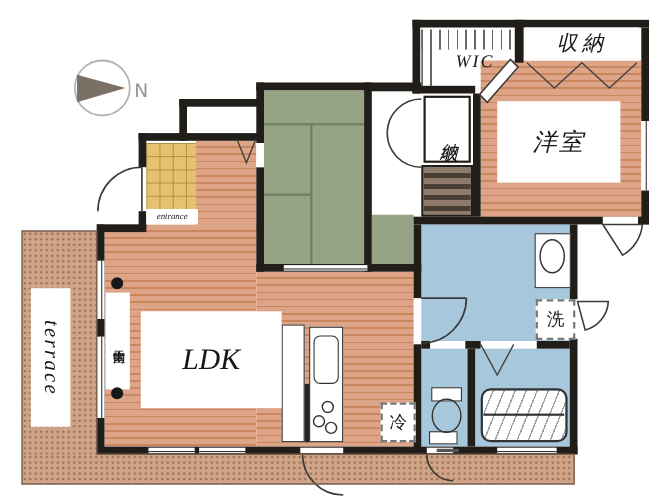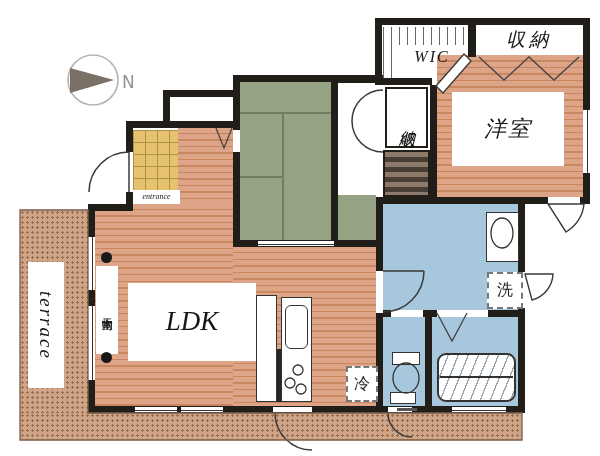--- a/index.html
+++ b/index.html
@@ -146,21 +146,21 @@
   <div class="abs dash" style="left:487px;top:272px;width:36px;height:37px;">
     <span>洗</span>
   </div>
   <div class="abs dash" style="left:346px;top:366px;width:32px;height:36px;">
     <span>冷</span>
   </div>
 
   <div class="abs lbl" style="left:452px;top:92px;width:112px;height:74px;font-size:22px;letter-spacing:2px;">
     <span>洋室</span>
   </div>
-  <div class="abs lbl" style="left:128px;top:283px;width:128px;height:78px;font-size:27px;align-items:center;">
+  <div class="abs lbl" style="left:128px;top:283px;width:128px;height:88px;font-size:27px;align-items:center;">
     <span>LDK</span>
   </div>
   <div class="abs lbl" style="left:400px;top:44px;width:64px;height:26px;font-size:16px;letter-spacing:2px;background:transparent;">
     <span>WIC</span>
   </div>
   <div class="abs lbl" style="left:477px;top:25px;width:104px;height:30px;font-size:19px;letter-spacing:4px;">
     <span>収納</span>
   </div>
   <div class="abs lbl" style="left:385px;top:87px;width:43px;height:61px;font-size:16px;border:2.5px solid var(--c-wall);">
     <span class="vert">収納</span>

